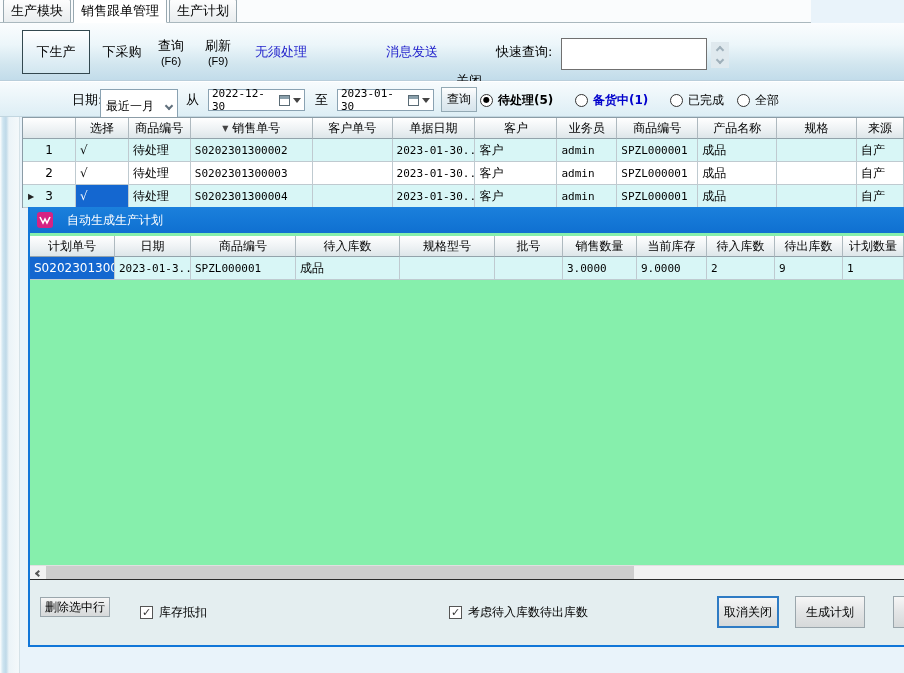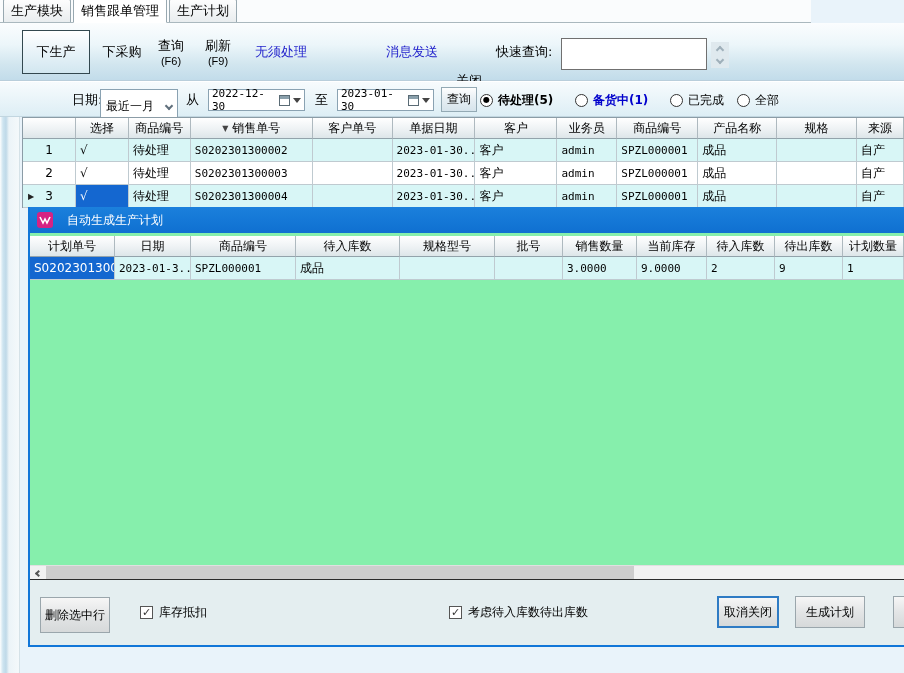--- a/index.html
+++ b/index.html
@@ -90,21 +90,21 @@
   .d0{width:85px}.d1{width:76px}.d2{width:105px}.d3{width:104px}.d4{width:95px}.d5{width:68px}
   .d6{width:74px}.d7{width:70px}.d8{width:68px}.d9{width:68px}.d10{width:61px}
   .hscroll { position:absolute; left:0; top:332px; width:874px; height:14px; background:#f1f1f1; border-top:1px solid #e0e0e0; }
   .hs-arrow { position:absolute; left:0; top:0; width:16px; height:14px; display:flex; align-items:center; justify-content:center; background:#f1f1f1; }
   .hs-arrow .chev { width:5px; height:5px; }
   .hs-thumb { position:absolute; left:16px; top:0; width:588px; height:14px; background:#cdcdcd; }
   .darkline { position:absolute; left:0; top:346px; width:874px; height:1px; background:#2b2b2b; }
   .dlg-footer { position:absolute; left:0; top:347px; width:874px; height:65px; background:#e4eef0; }
   .fbtn { position:absolute; top:16px; height:32px; border:1px solid #9aa6ac;
           background:linear-gradient(#f6f6f6,#e3e5e6 50%,#d6d9da); font-size:12px; cursor:default; }
-  .fbtn-del { left:10px; top:17px; width:70px; height:36px; }
+  .fbtn-del { left:10px; top:17px; width:70px; height:20px; }
   .fbtn-cancel { left:687px; width:62px; border:2px solid #2e7bc4; }
   .fbtn-gen { left:765px; width:70px; }
   .fbtn-part { left:863px; width:40px; }
   .cbrow { position:absolute; top:0; height:65px; display:flex; align-items:center; gap:6px; cursor:default; }
   .cbx { width:13px; height:13px; border:1px solid #555; background:#fff; display:flex;
          align-items:center; justify-content:center; font-size:11px; line-height:1; color:#333; }
 
   
   .left-strip { position:absolute; left:0; top:23px; width:20px; height:650px;
                 background:linear-gradient(90deg,#fdfefe 0px,#cde4f0 3px,#bfd9e8 6px,#ecf4f8 9px,#f4f9fb 19px);

